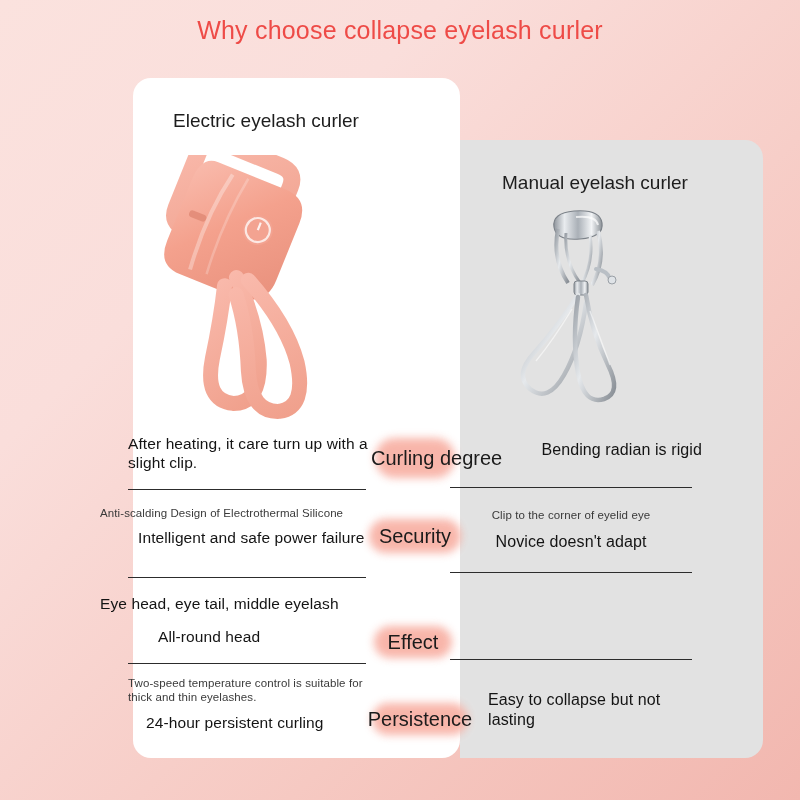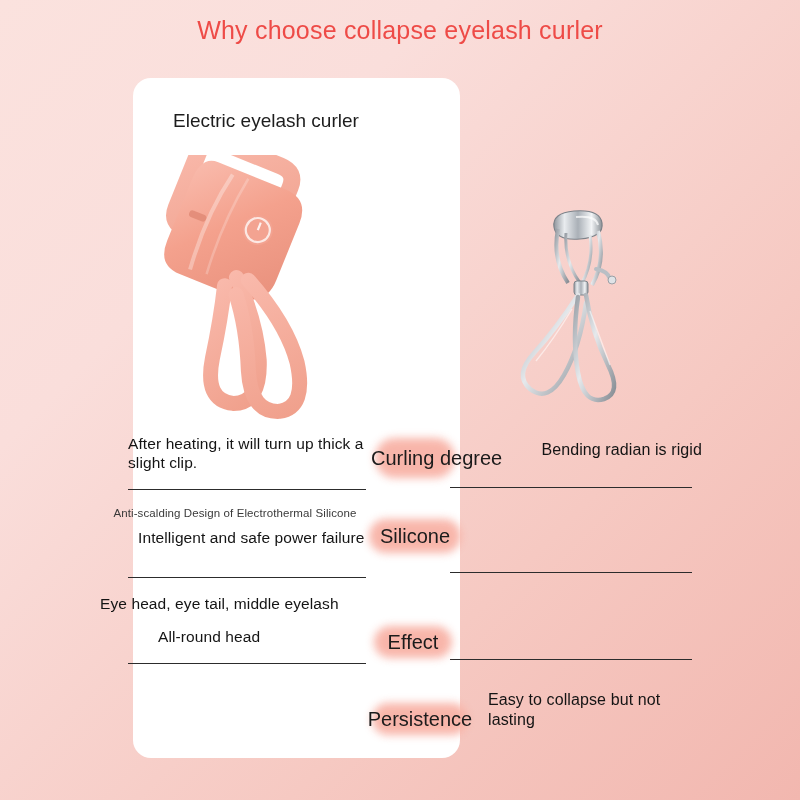--- a/index.html
+++ b/index.html
@@ -109,21 +109,20 @@
     width: 100%;
   }
   .cell-left  .cell-inner { text-align: left; }
   .cell-right .cell-inner { text-align: center; }
 
   .sub {
     font-size: 11.5px;
     color: #3a3a3a;
     line-height: 1.22;
     letter-spacing: 0.1px;
-    text-align: center;
   }
   .main {
     font-size: 15.5px;
     color: #141414;
     line-height: 1.24;
     letter-spacing: 0.1px;
   }
   .main.lg { font-size: 16px; }
 
   
@@ -188,20 +187,23 @@
   #div-r2 { top: 572px; }
   #div-r3 { top: 659px; }
 </style>
 </head>
 <body>
 
 <div id="page">
 
   <div id="page-title">Why choose collapse eyelash curler</div>
 
+  <div class="card" id="card-manual">
+    <div class="card-title">Manual eyelash curler</div>
+  </div>
 
   <div class="card" id="card-electric">
     <div class="card-title">Electric eyelash curler</div>
   </div>
 
   <svg class="product-art" id="art-electric" viewBox="0 0 300 265">
     <defs>
       <linearGradient id="pinkBody" x1="0" y1="0" x2="1" y2="1">
         <stop offset="0%" stop-color="#f9bcae"></stop>
         <stop offset="45%" stop-color="#f4a18d"></stop>
@@ -274,49 +276,61 @@
 
     <path d="M80 104 q-18 30 -36 52" fill="none" stroke="#ffffff" stroke-width="1.4" opacity="0.55"></path>
     <path d="M98 106 q12 32 20 54" fill="none" stroke="#ffffff" stroke-width="1.4" opacity="0.55"></path>
   </svg>
 
   <div id="rows">
 
     <div class="row row-1">
       <div class="cell cell-left">
         <div class="cell-inner" style="top:10px;">
-          <div class="main indent-1">After heating, it will turn up thick a slight clip.</div>
+          <div class="main indent-1">After heating, it care turn up with a slight clip.</div>
         </div>
       </div>
       <div class="cell cell-right">
         <div class="cell-inner" style="top:16px;text-align:right;">
           <div class="main lg">Bending radian is rigid</div>
         </div>
       </div>
     </div>
 
     <div class="row row-2">
       <div class="cell cell-left">
         <div class="cell-inner" style="top:6px;">
           <div class="sub">Anti-scalding Design of Electrothermal Silicone</div>
           <div class="main indent-2" style="margin-top:8px;">Intelligent and safe power failure</div>
         </div>
       </div>
+      <div class="cell cell-right">
+        <div class="cell-inner" style="top:8px;">
+          <div class="sub">Clip to the corner of eyelid eye</div>
+          <div class="main lg" style="margin-top:10px;">Novice doesn't adapt</div>
+        </div>
+      </div>
     </div>
 
     <div class="row row-3">
       <div class="cell cell-left" style="left:100px; width:290px;">
         <div class="cell-inner" style="top:2px;">
           <div class="main">Eye head, eye tail, middle eyelash</div>
           <div class="main indent-4" style="margin-top:14px;">All-round head</div>
         </div>
       </div>
     </div>
 
     <div class="row row-4">
+      <div class="cell cell-left">
+        <div class="cell-inner" style="top:6px;">
+          <div class="sub indent-1">Two-speed temperature control is suitable for thick and thin eyelashes.</div>
+          <div class="main indent-3" style="margin-top:9px;">24-hour persistent curling</div>
+        </div>
+      </div>
       <div class="cell cell-right" style="left:448px; width:250px;">
         <div class="cell-inner" style="top:20px;">
           <div class="main lg" style="text-align:left; padding-left:40px;">Easy to collapse but not lasting</div>
         </div>
       </div>
     </div>
 
     <div class="divider left" id="div-l1"></div>
     <div class="divider left" id="div-l2"></div>
     <div class="divider left" id="div-l3"></div>
@@ -324,21 +338,21 @@
     <div class="divider right" id="div-r1"></div>
     <div class="divider right" id="div-r2"></div>
     <div class="divider right" id="div-r3"></div>
 
     <div class="pill" id="pill-1">
       <span class="pill-bg"></span>
       <span class="pill-text">Curling degree</span>
     </div>
     <div class="pill" id="pill-2">
       <span class="pill-bg"></span>
-      <span class="pill-text">Silicone</span>
+      <span class="pill-text">Security</span>
     </div>
     <div class="pill" id="pill-3">
       <span class="pill-bg"></span>
       <span class="pill-text">Effect</span>
     </div>
     <div class="pill" id="pill-4">
       <span class="pill-bg"></span>
       <span class="pill-text">Persistence</span>
     </div>
 

